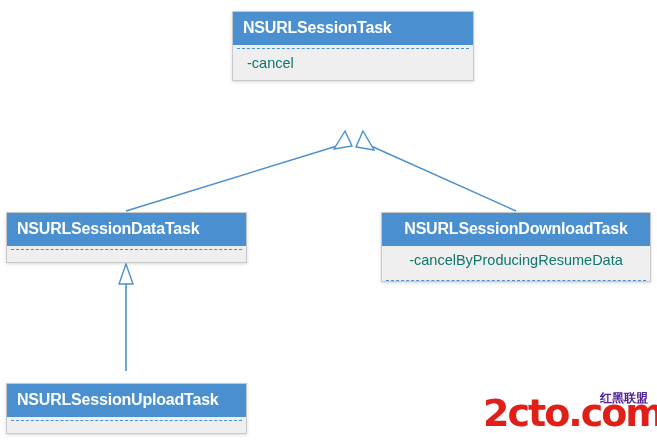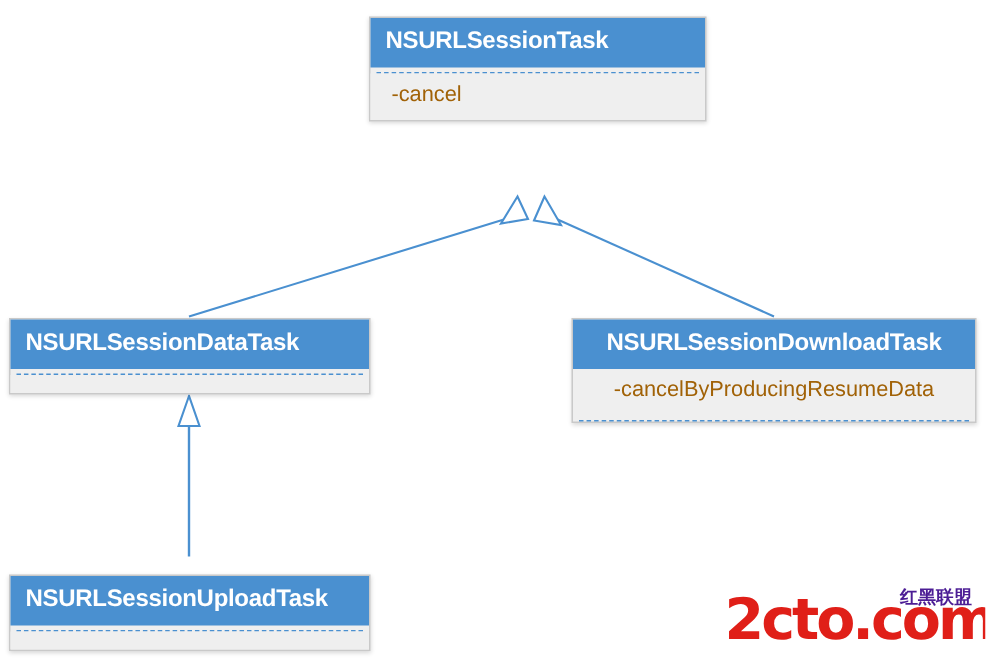--- a/index.html
+++ b/index.html
@@ -53,32 +53,32 @@
   }
   .uml-body {
     padding: 4px 0 6px 0;
     background: #efefef;
   }
   .uml-body.empty {
     padding: 0;
     height: 12px;
   }
   .uml-member {
-    color: #a16207;
+    color: #0f766e;
     font-size: 14.5px;
     line-height: 21px;
     padding: 0 10px 0 14px;
     white-space: nowrap;
   }
   .uml-member.center {
     text-align: center;
     padding: 0 8px;
   }
   
-  #box-task        { left: 232px; top: 11px;  width: 225px; margin-left: 14px; }
+  #box-task        { left: 232px; top: 11px;  width: 242px; }
   #box-data        { left: 6px;   top: 212px; width: 241px; }
   #box-download    { left: 381px; top: 212px; width: 270px; }
   #box-upload      { left: 6px;   top: 371px; width: 241px; margin-top: 12px; }
 
   
   #watermark {
     position: absolute;
     left: 483px;
     top: 390px;
     width: 165px;

